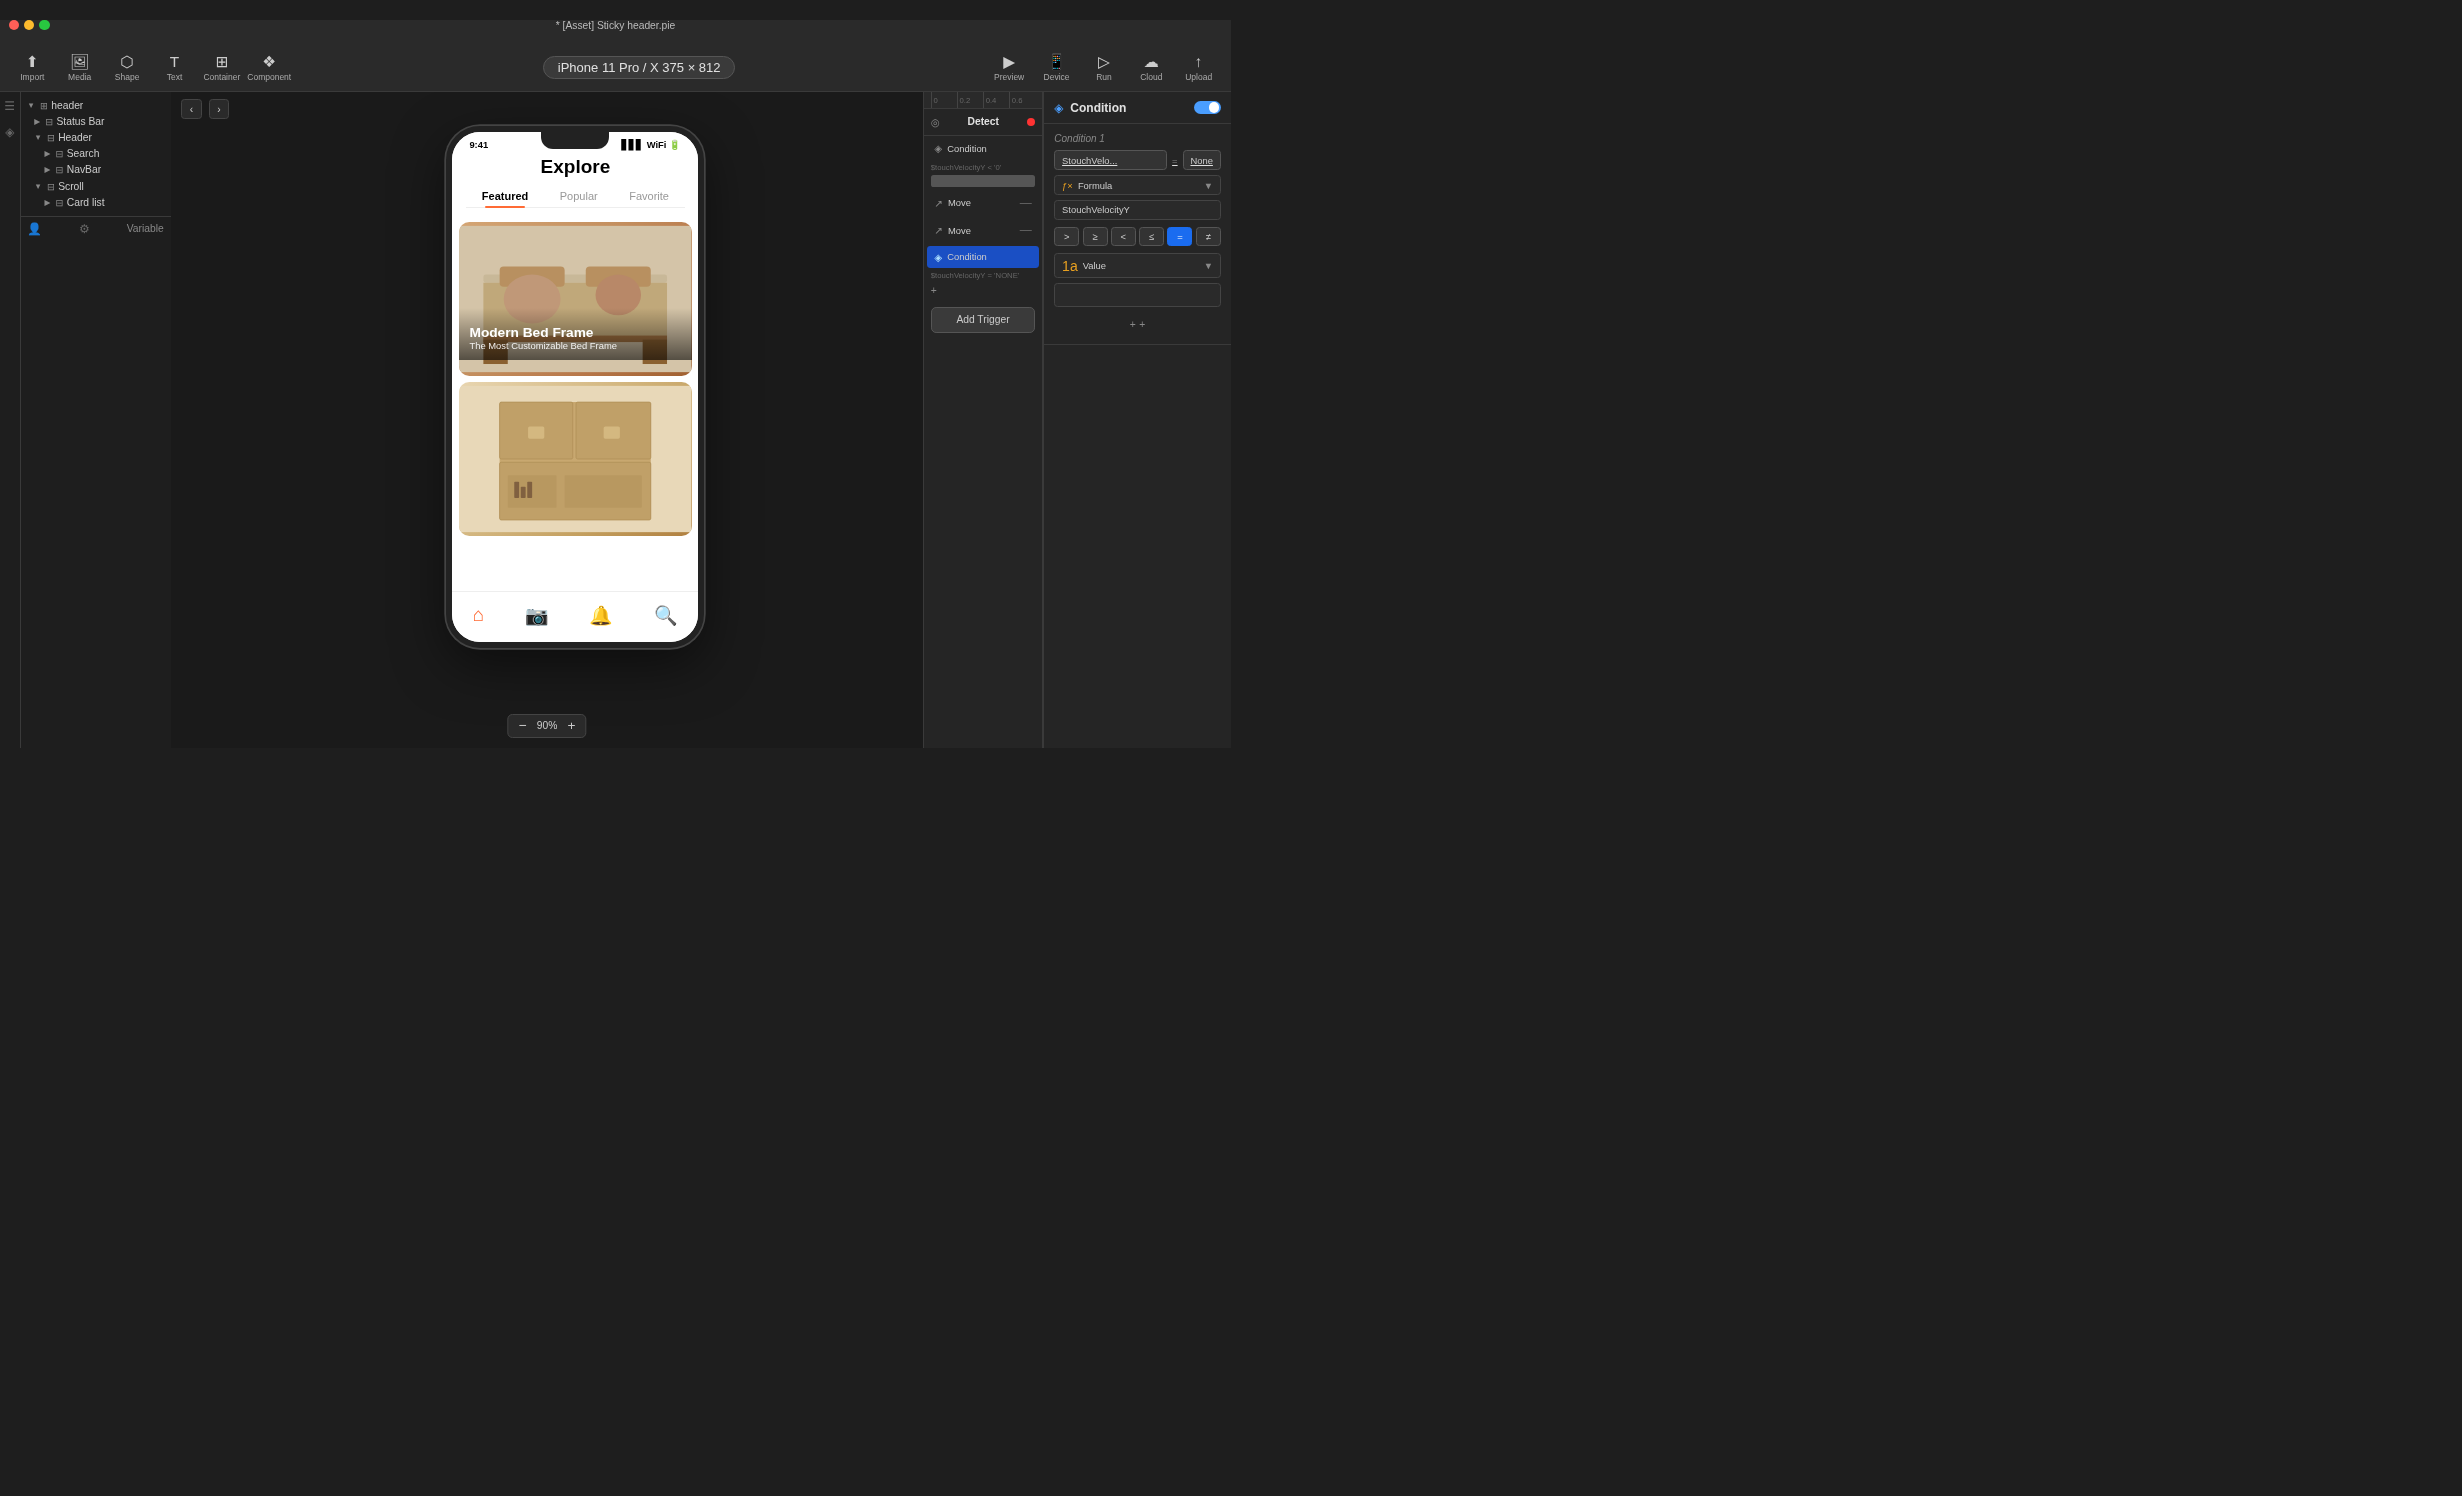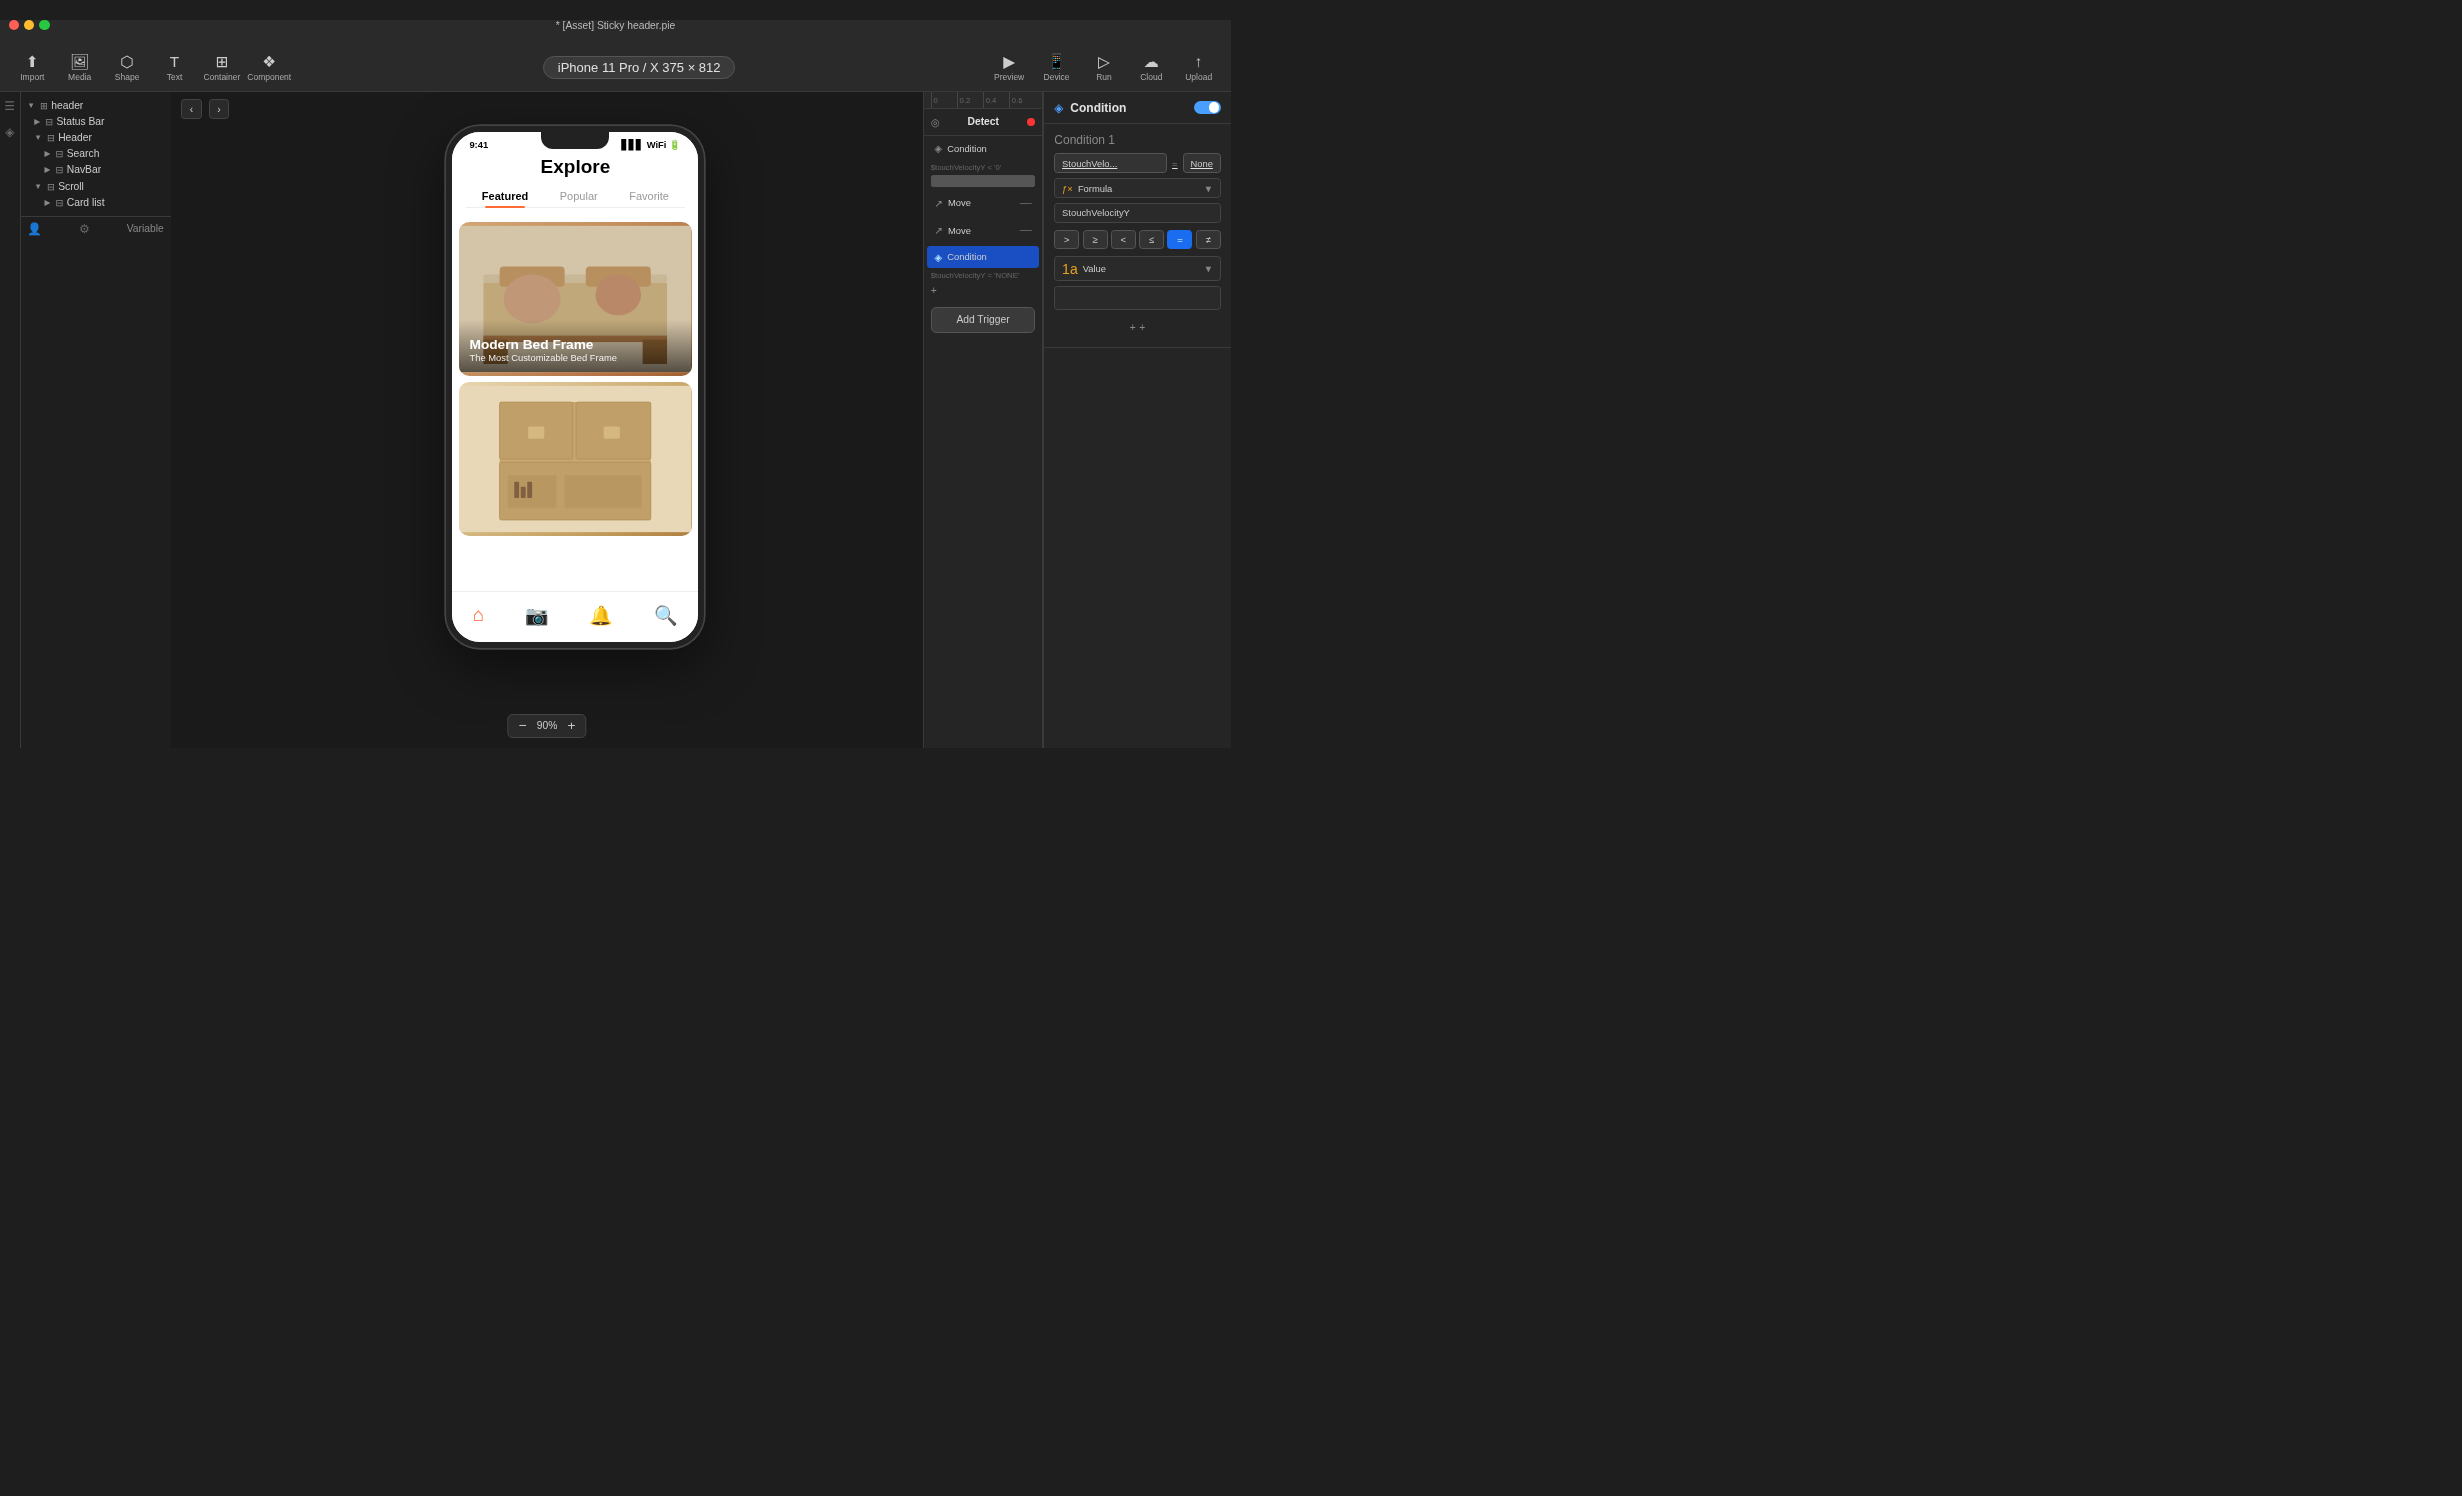--- a/index.html
+++ b/index.html
@@ -223,21 +223,21 @@
       position: relative;
     }
     .phone-card-img-2 {
       width: 100%;
       height: 154px;
       background: linear-gradient(135deg, #e8d5b0 0%, #d4b882 40%, #c4a060 70%, #b08040 100%);
       position: relative;
     }
     .card-overlay {
       position: absolute;
-      bottom: 4px;
+      bottom: 16px;
       left: 0;
       right: 0;
       background: linear-gradient(transparent, rgba(0,0,0,0.6));
       padding: 17px 10.3px 8.5px;
       color: #fff;
     }
     .card-title {
       font-size: 13.7px;
       font-weight: 700;
     }
@@ -453,23 +453,24 @@
       height: 10.3px;
       background: #fff;
       border-radius: 50%;
     }
 
     .condition-block {
       padding: 8.5px 10.3px;
       border-bottom: 0.9px solid #3a3a3a;
     }
     .condition-block-label {
-      font-size: 12px;
+      font-size: 10px;
       color: #888;
       margin-bottom: 6.8px;
+      font-style: italic;
     }
 
     .condition-row {
       display: flex;
       align-items: center;
       gap: 5.1px;
       margin-bottom: 5.1px;
       text-decoration: underline;
     }
     .condition-var {

